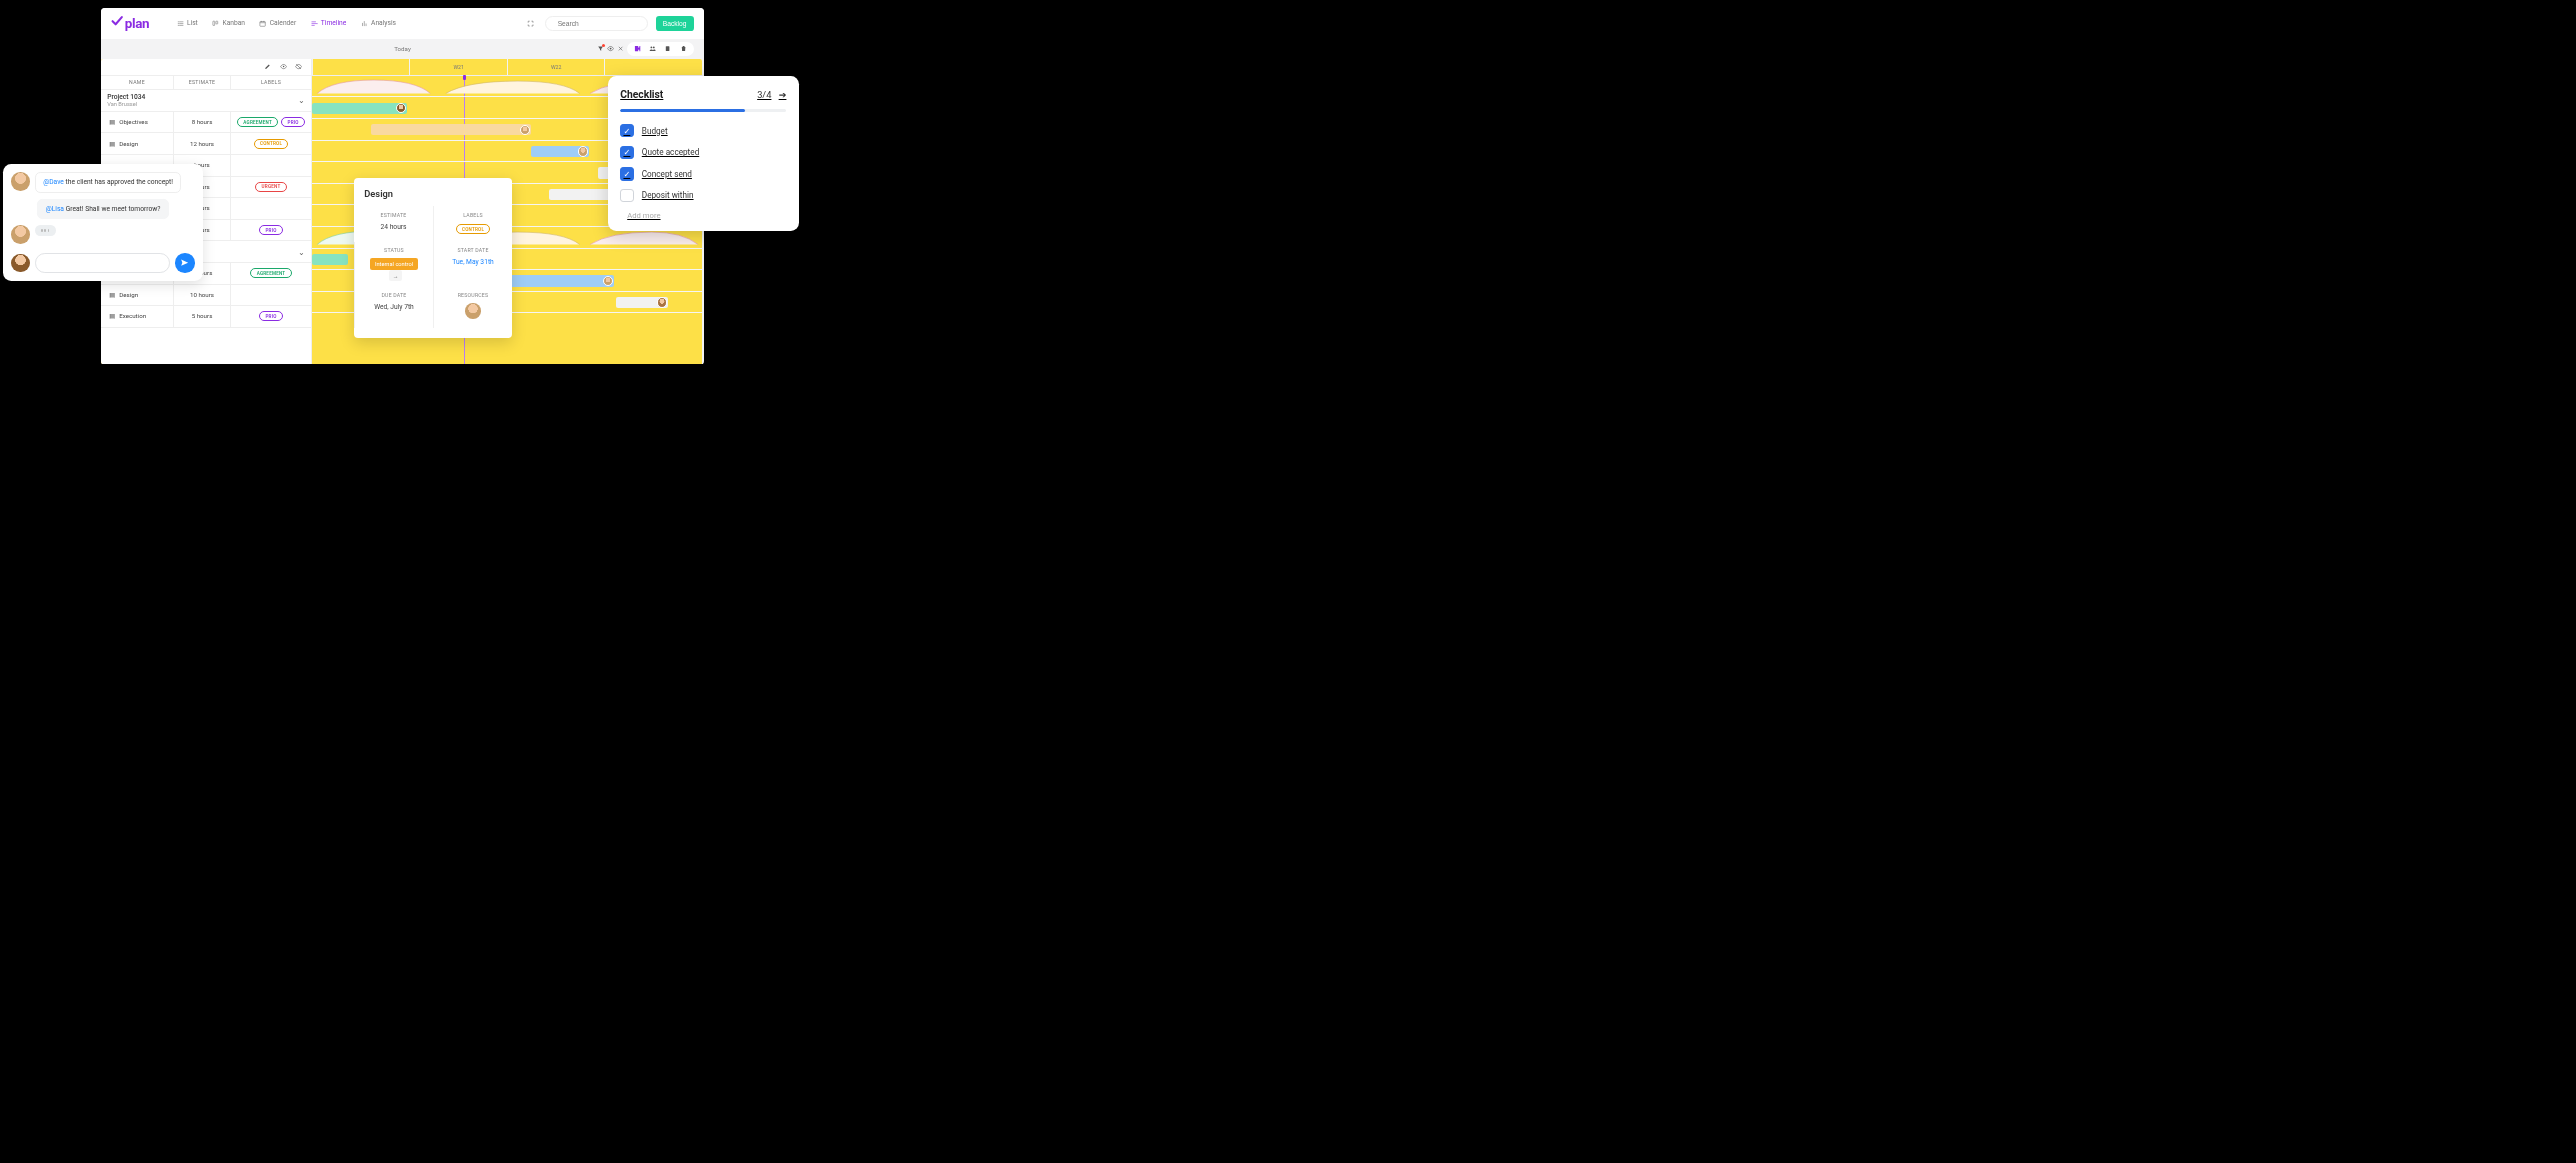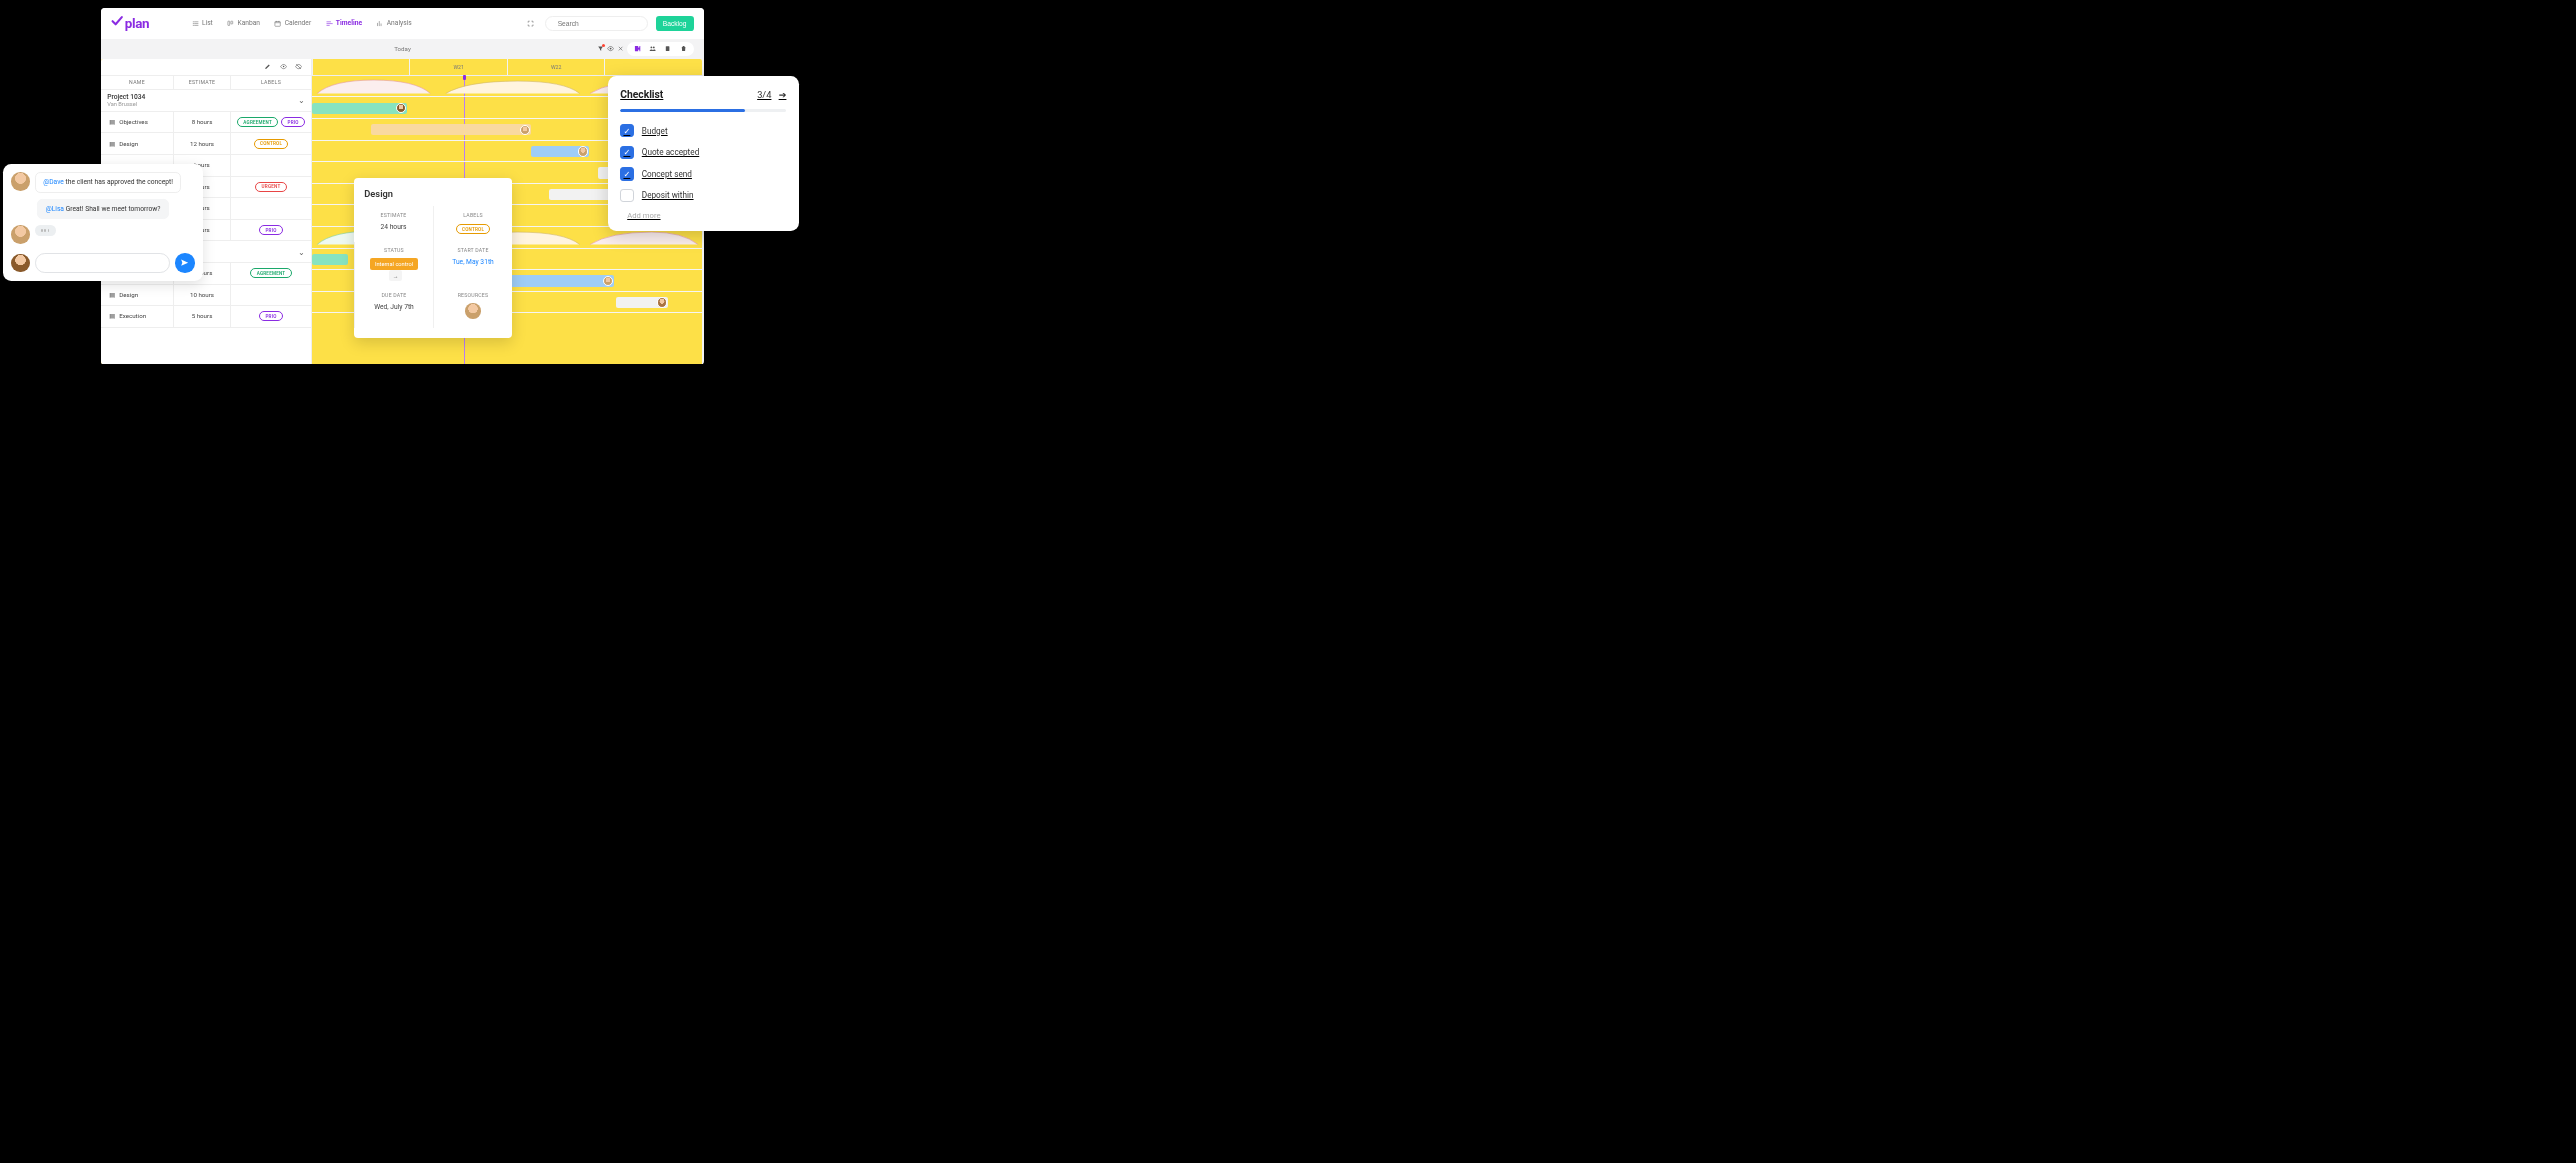--- a/index.html
+++ b/index.html
@@ -24,38 +24,38 @@
     overflow: hidden;
   }
 
   
   .app-header {
     display: flex;
     align-items: center;
     height: 31px;
     background: #fff;
     padding: 0 10.3px;
-    gap: 28px;
+    gap: 13px;
   }
   .logo {
     display: flex; align-items: baseline;
     font-size: 13.4px; font-weight: 700; color: #8a2be2;
     letter-spacing: -0.3px;
   }
   .logo svg { height: 12.4px; width: 12.4px; margin-right: 1px; }
   .nav {
     display: flex; gap: 6.2px; align-items: center; margin-left: 10.3px;
   }
   .nav-item {
     display: flex; align-items: center; gap: 3.1px;
     color: #777; font-size: 6.7px;
     padding: 3.1px 4.1px; border-radius: 2.1px;
     cursor: pointer;
   }
-  .nav-item.active { color: #8a2be2; font-weight: 700; justify-content: flex-end; }
+  .nav-item.active { color: #8a2be2; font-weight: 400; justify-content: flex-end; }
 
   .header-right {
     margin-left: auto; display: flex; align-items: center; gap: 7.2px;
   }
   .icon-btn { width: 14.4px; height: 14.4px; display:flex; align-items:center; justify-content:center; color:#666; cursor:pointer;}
   .search-wrap {
     display:flex; align-items:center; gap:4.1px;
     background:#fff; border:0.5px solid #eee; border-radius: 9.3px;
     padding: 3.1px 7.2px; width: 103px;
     color:#aaa; font-size:6.7px;

